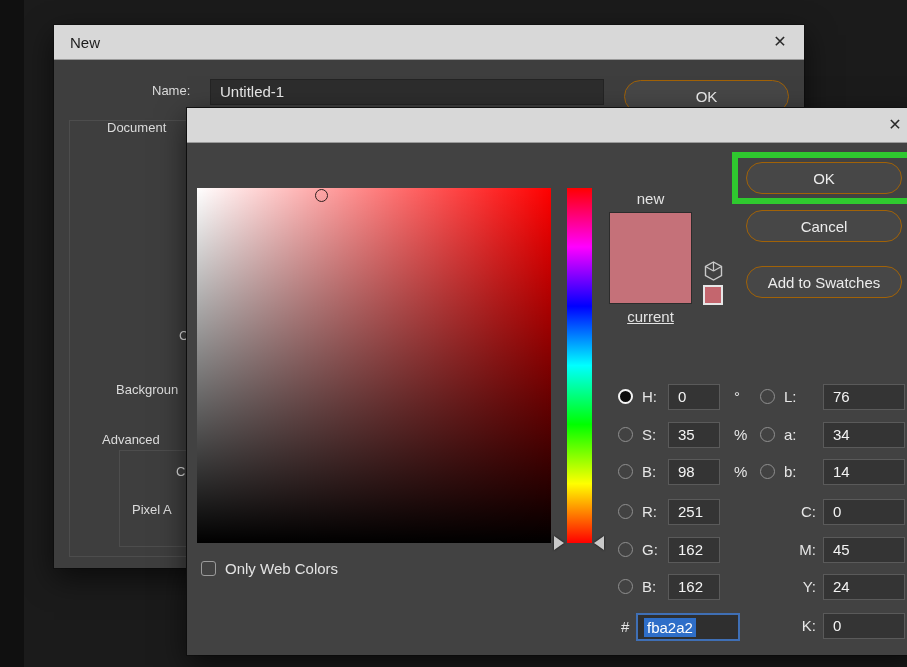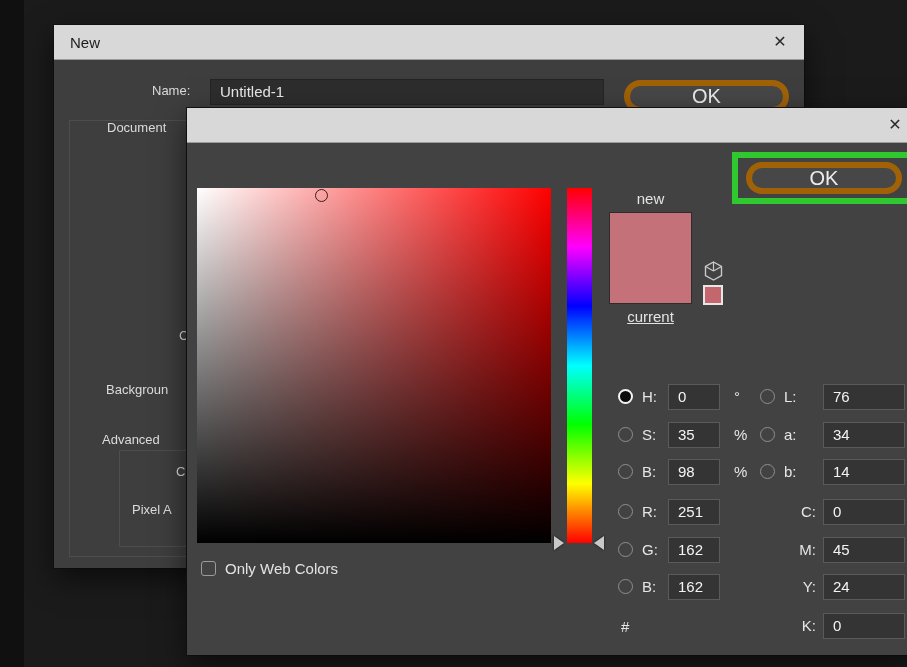--- a/index.html
+++ b/index.html
@@ -16,22 +16,22 @@
               display:flex; align-items:center; border-bottom:1px solid #9a9a9a; }
   .titlebar .ttl { color:#1c1c1c; font-size:15px; padding-left:16px; }
   .titlebar .close { position:absolute; right:14px; top:7px; width:20px; height:20px; color:#2a2a2a;
                      font-size:16px; text-align:center; line-height:20px; cursor:pointer; }
 
   .lbl { position:absolute; color:#dcdcdc; font-size:13px; white-space:nowrap; }
 
   
   .name-input { position:absolute; left:156px; top:54px; width:394px; height:26px; background:#2d2d2d;
                 border:1px solid #242424; color:#e8e8e8; font-size:15px; line-height:24px; padding-left:9px; }
-  .pill { border-radius:17px; background:#474747; border:6px solid #a16207; color:#ececec;
-          font-size:20px; font-family:"Liberation Sans", sans-serif; cursor:pointer;
+  .pill { border-radius:17px; background:#474747; border:1px solid #a16207; color:#ececec;
+          font-size:15px; font-family:"Liberation Sans", sans-serif; cursor:pointer;
           display:flex; align-items:center; justify-content:center; }
   .nd-ok { position:absolute; left:570px; top:55px; width:165px; height:33px; border-radius:18px; }
   .groupbox { position:absolute; border:1px solid #4d4d4d; }
 
   
   .color-field { position:absolute; left:10px; top:80px; width:354px; height:355px; cursor:crosshair;
     background:linear-gradient(to top, #000, rgba(0,0,0,0)),
                linear-gradient(to right, #fff, rgba(255,255,255,0)), #ff0000; }
   .field-marker { position:absolute; left:118px; top:1px; width:13px; height:13px; border-radius:50%;
                   border:1.5px solid #31201f; }
@@ -99,21 +99,21 @@
 
     <div class="groupbox" style="left:15px; top:95px; width:600px; height:437px;"></div>
     <div class="groupbox" style="left:65px; top:425px; width:500px; height:97px;"></div>
 
     <span class="lbl" style="left:98px; top:58px;">Name:</span>
     <div class="name-input">Untitled-1</div>
     <button class="pill nd-ok">OK</button>
 
     <span class="lbl" style="left:53px; top:95px;">Document</span>
     <span class="lbl" style="left:125px; top:303px;">C</span>
-    <span class="lbl" style="left:52px; top:357px;">Backgroun</span>
+    <span class="lbl" style="left:62px; top:357px;">Backgroun</span>
     <span class="lbl" style="left:48px; top:407px;">Advanced</span>
     <span class="lbl" style="left:122px; top:439px;">C</span>
     <span class="lbl" style="left:78px; top:477px;">Pixel A</span>
   </div>
 
   <div class="dialog picker-dialog">
     <div class="titlebar">
       <span class="close">✕</span>
     </div>
 
@@ -203,20 +203,25 @@
       <span class="num-input">24</span>
       <span class="funit">%</span>
     </div>
     <div class="ps-row right-row no-radio row-7">
       <span class="flabel">K:</span>
       <span class="num-input">0</span>
       <span class="funit">%</span>
     </div>
 
     <span class="hex-hash">#</span>
+    <div class="hex-input">
+      <span class="sel">fba2a2</span>
+    </div>
 
     <div class="checkbox"></div>
     <span class="owc-label">Only Web Colors</span>
 
     <div class="hl-box"></div>
     <button class="pill pk-btn pk-ok">OK</button>
+    <button class="pill pk-btn pk-cancel">Cancel</button>
+    <button class="pill pk-btn pk-swatches">Add to Swatches</button>
   </div>
 </div>
 
 </body></html>

